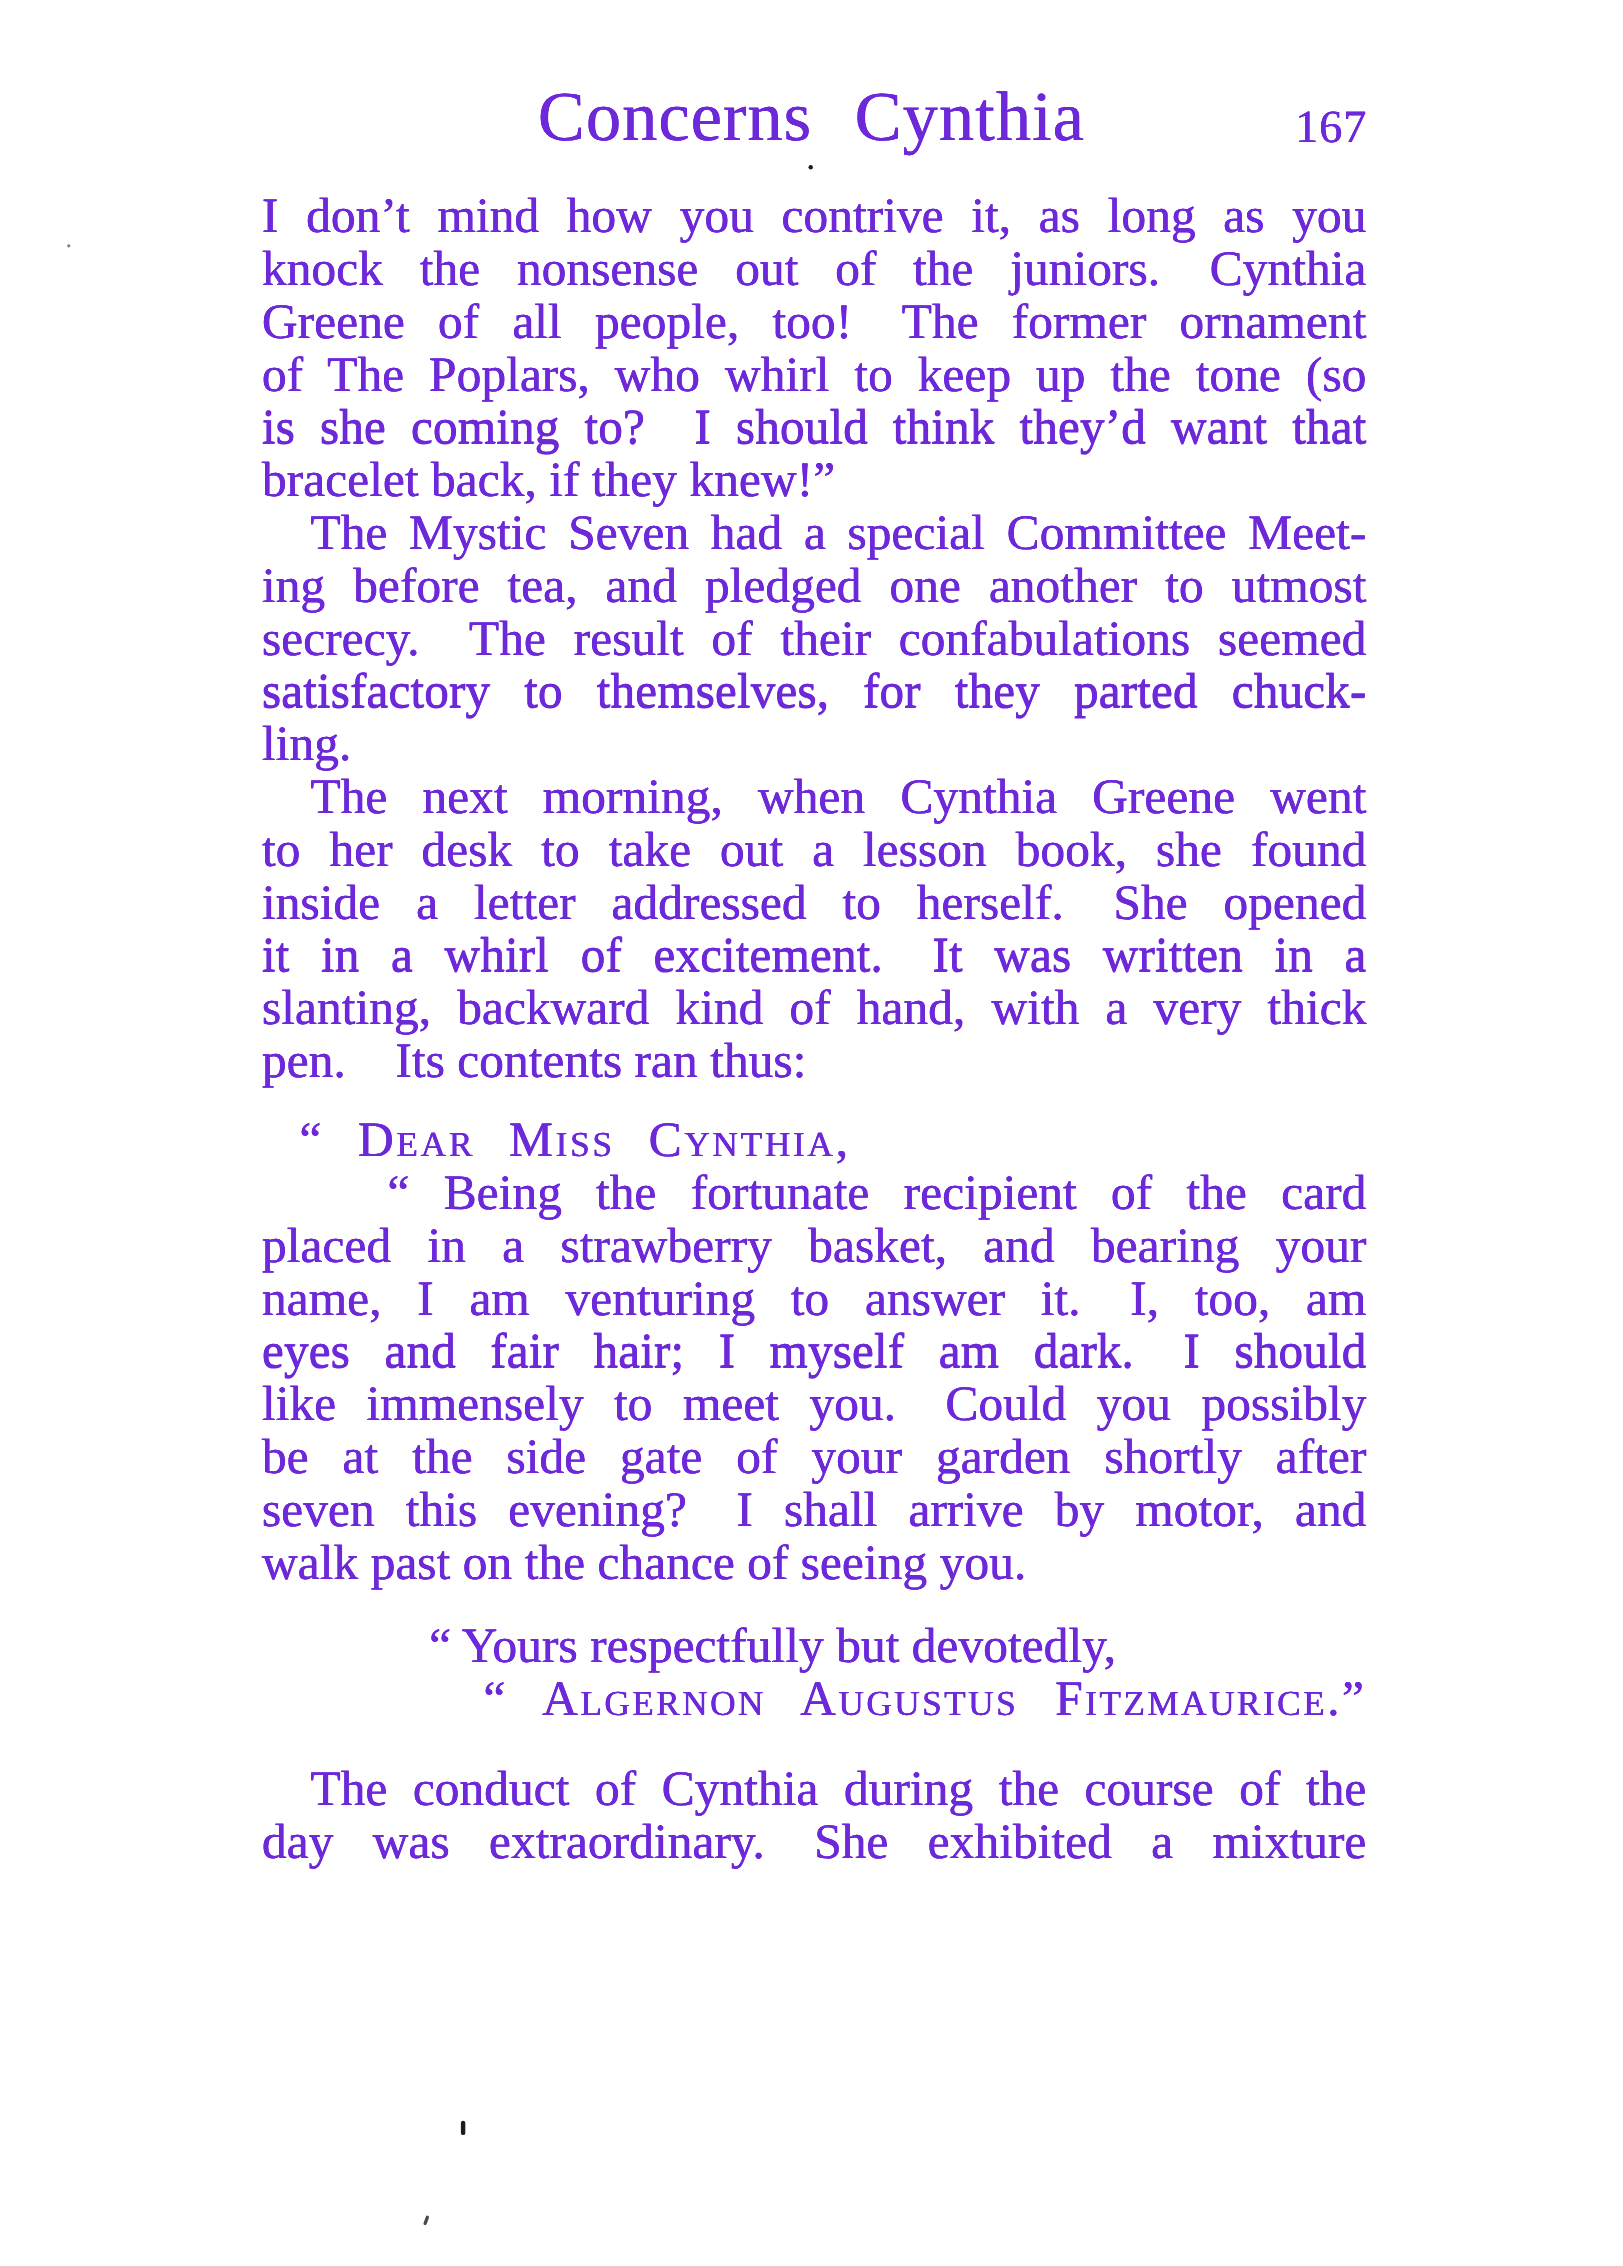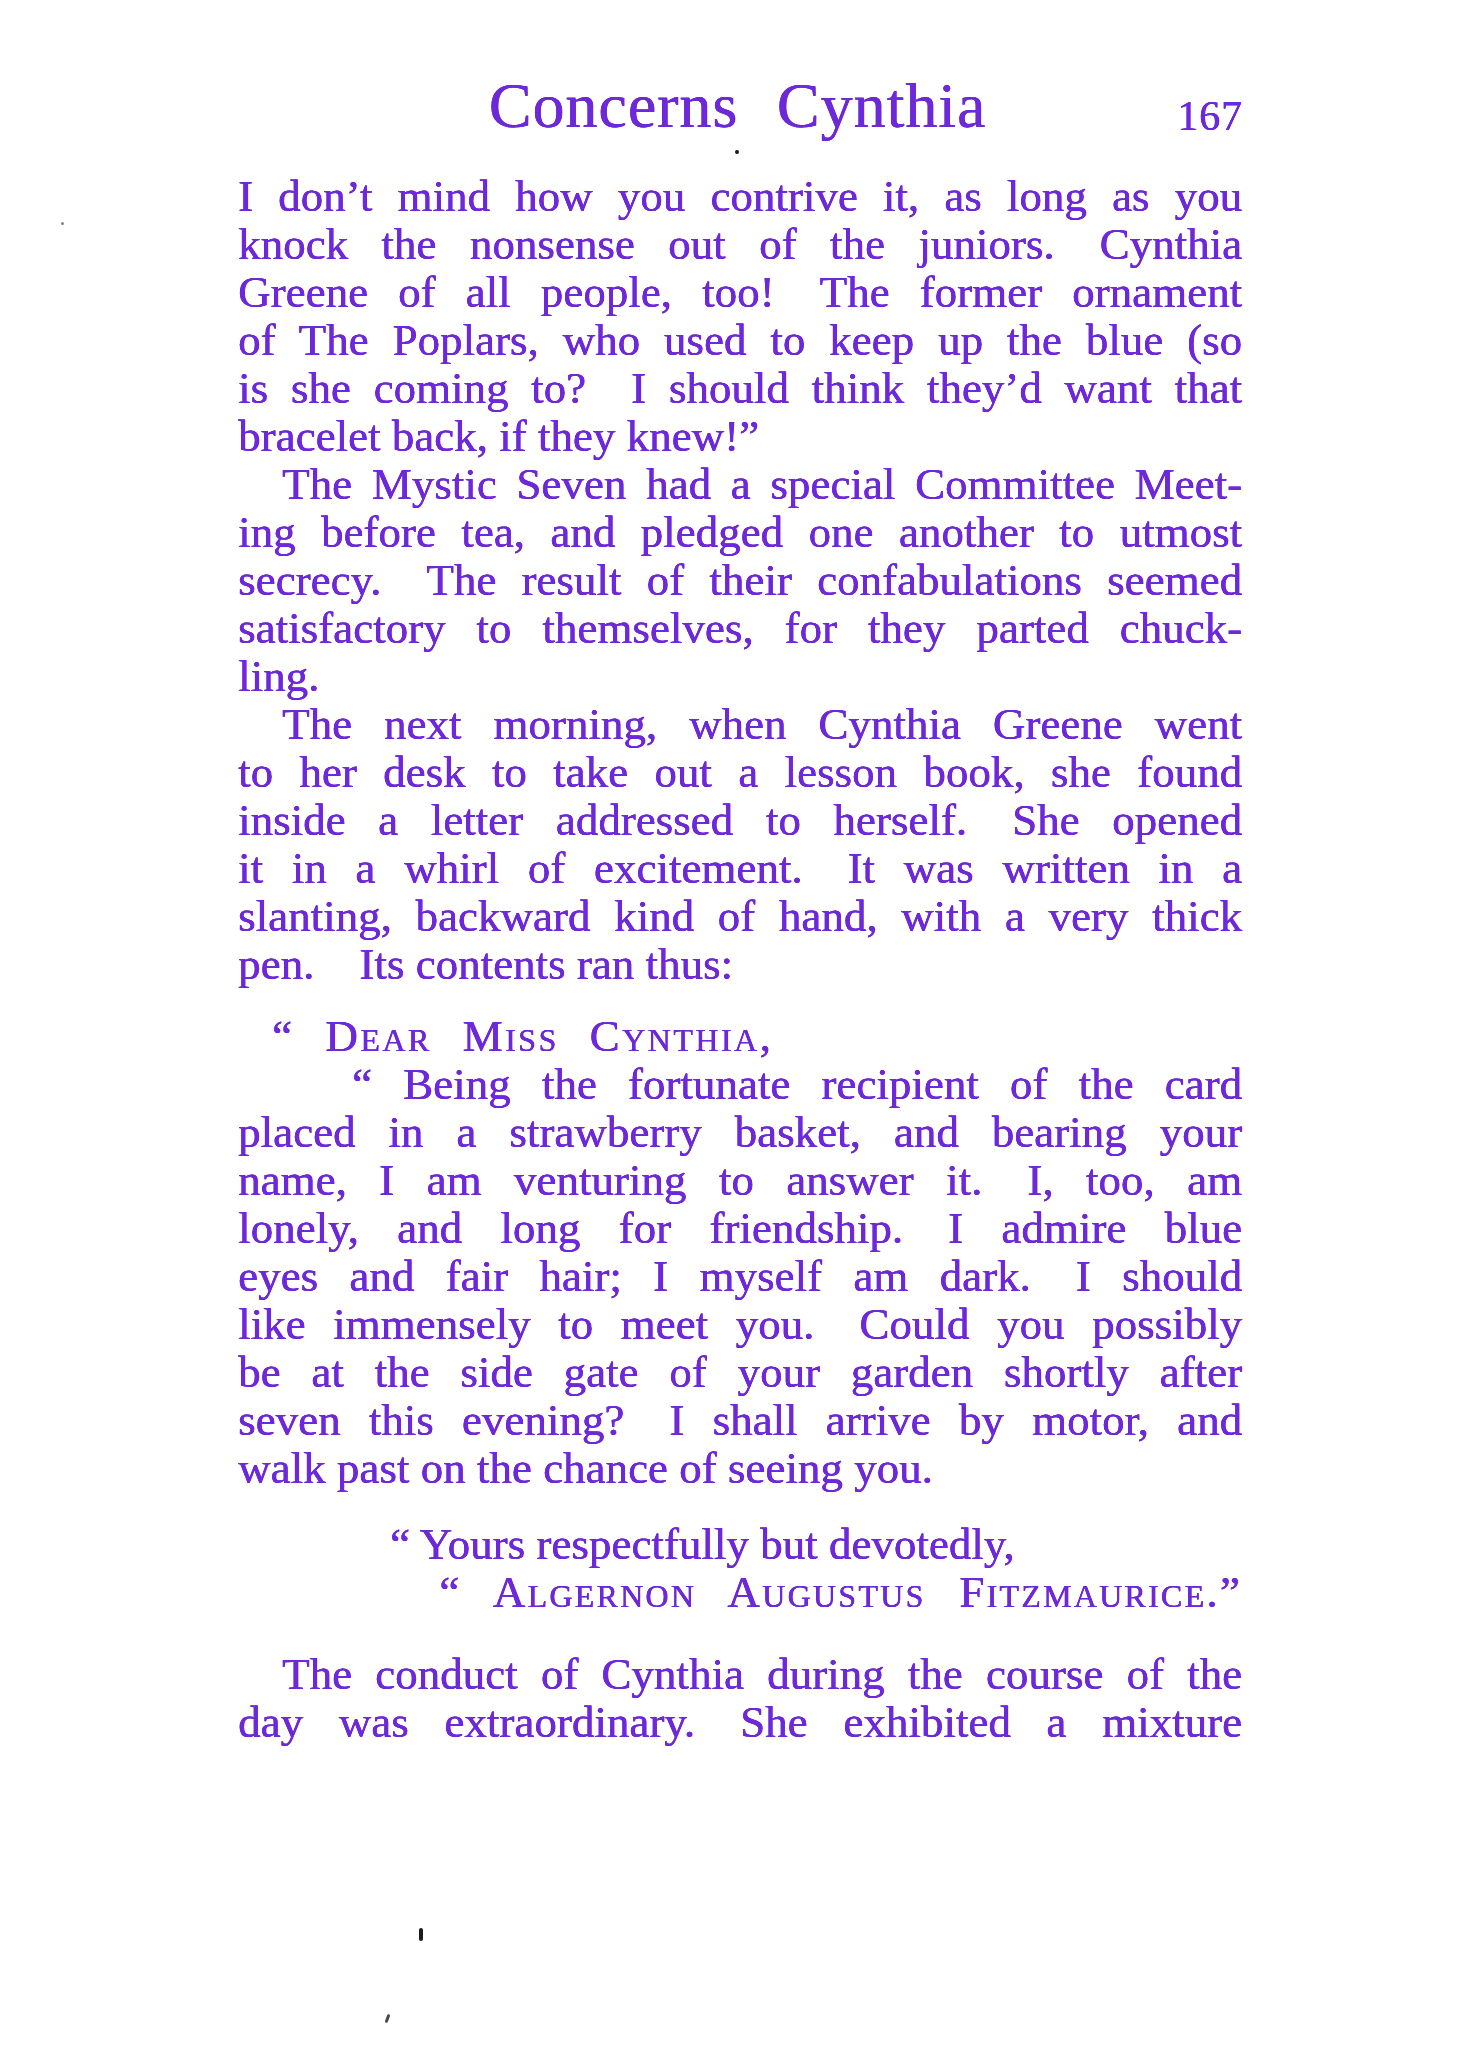--- a/index.html
+++ b/index.html
@@ -87,21 +87,21 @@
 
   <div class="header-dot"></div>
 
   <div class="page-number inked">167</div>
 
   <div class="body-text inked" id="body-text">
       <div class="block para cont">
         <div class="line j">I don’t mind how you contrive it, as long as you</div>
         <div class="line j">knock the nonsense out of the juniors. Cynthia</div>
         <div class="line j">Greene of all people, too! The former ornament</div>
-        <div class="line j">of The Poplars, who used to keep up the blue (so</div>
+        <div class="line j">of The Poplars, who whirl to keep up the tone (so</div>
         <div class="line j">is she coming to? I should think they’d want that</div>
         <div class="line">bracelet back, if they knew!”</div>
       </div>
       <div class="block para">
         <div class="line j">The Mystic Seven had a special Committee Meet-</div>
         <div class="line j">ing before tea, and pledged one another to utmost</div>
         <div class="line j">secrecy. The result of their confabulations seemed</div>
         <div class="line j">satisfactory to themselves, for they parted chuck-</div>
         <div class="line">ling.</div>
       </div>
@@ -113,21 +113,20 @@
         <div class="line j">slanting, backward kind of hand, with a very thick</div>
         <div class="line">pen. Its contents ran thus:</div>
       </div>
       <div class="block salut">
         <div class="line">“ Dear Miss Cynthia,</div>
       </div>
       <div class="block lbody">
         <div class="line j">“ Being the fortunate recipient of the card</div>
         <div class="line j">placed in a strawberry basket, and bearing your</div>
         <div class="line j">name, I am venturing to answer it. I, too, am</div>
-        <div class="line j">lonely, and long for friendship. I admire blue</div>
         <div class="line j">eyes and fair hair; I myself am dark. I should</div>
         <div class="line j">like immensely to meet you. Could you possibly</div>
         <div class="line j">be at the side gate of your garden shortly after</div>
         <div class="line j">seven this evening? I shall arrive by motor, and</div>
         <div class="line">walk past on the chance of seeing you.</div>
       </div>
       <div class="block closing">
         <div class="line">“ Yours respectfully but devotedly,</div>
       </div>
       <div class="block sig">

